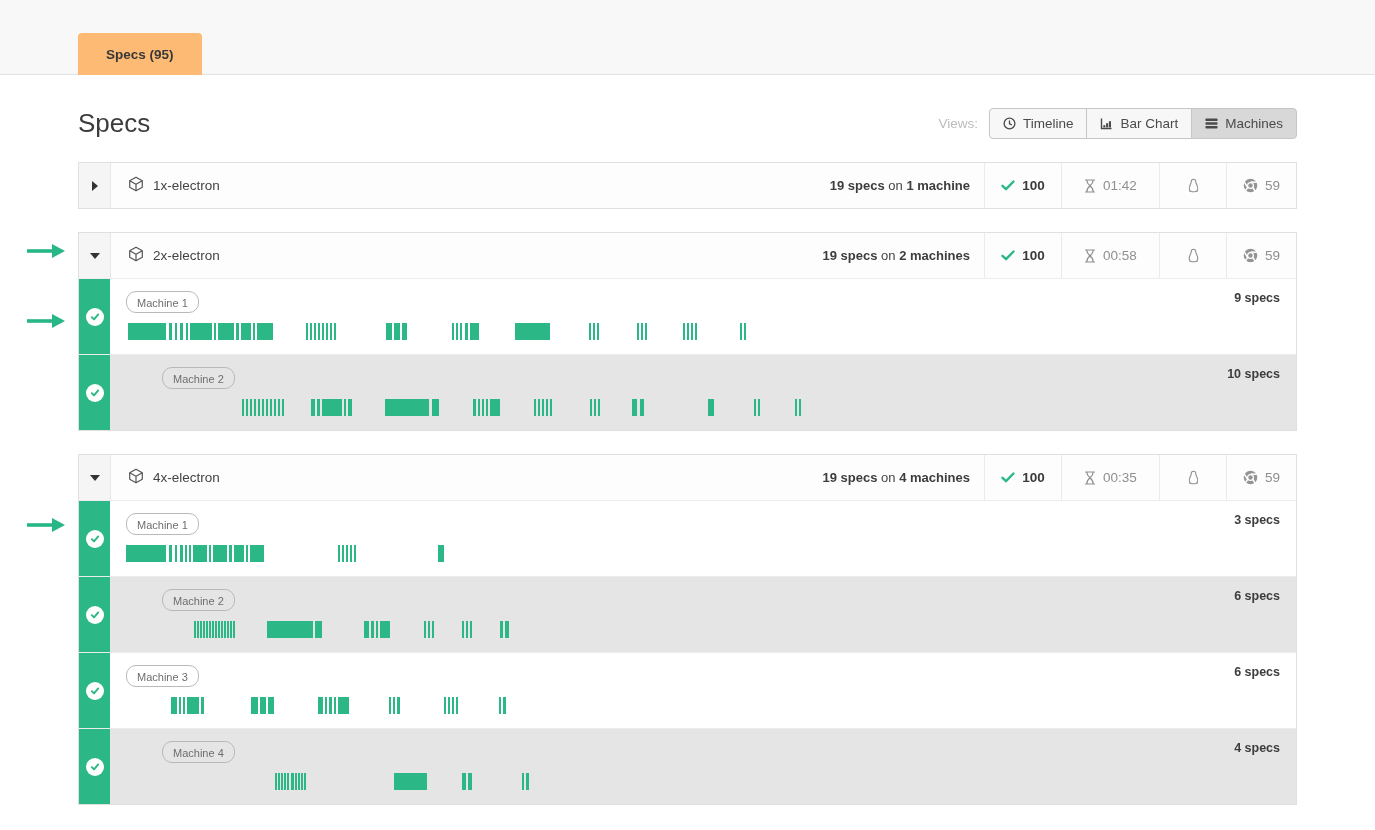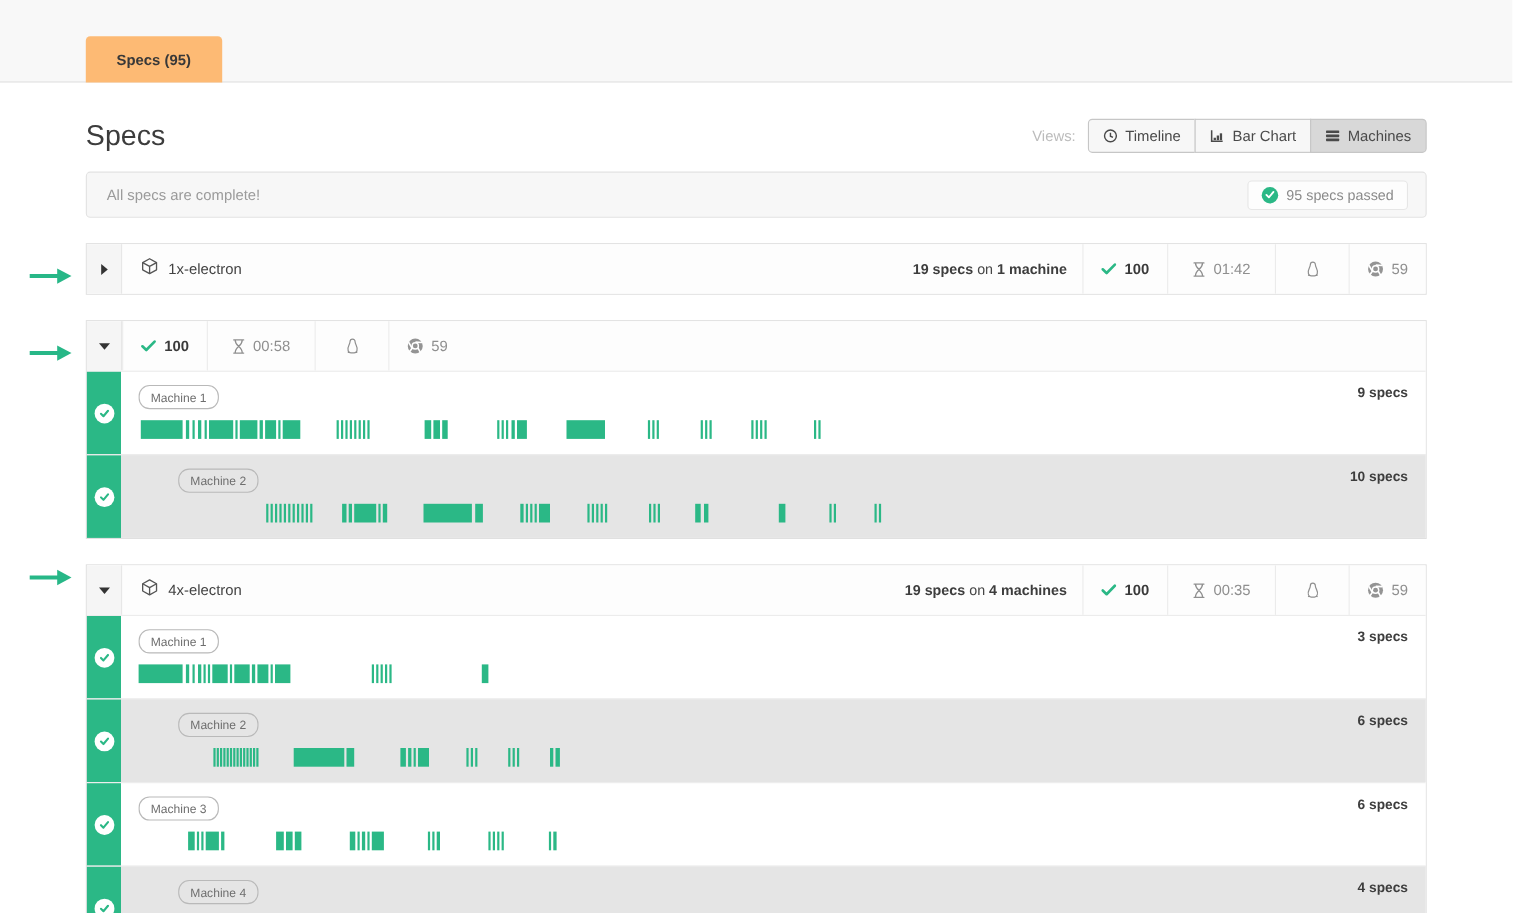--- a/index.html
+++ b/index.html
@@ -115,31 +115,20 @@
               <rect x="0.5" y="1.6" width="12" height="2.4" rx="0.6" fill="#4a4a4a"></rect>
               <rect x="0.5" y="5.3" width="12" height="2.4" rx="0.6" fill="#4a4a4a"></rect>
               <rect x="0.5" y="9" width="12" height="2.4" rx="0.6" fill="#4a4a4a"></rect>
             </svg>
         </span>
         <span>Machines</span>
       </button>
     </div>
   </div>
 
-  <div class="alert">
-    <span class="alert-msg">All specs are complete!</span>
-    <div class="alert-badge">
-      <span class="circle-check">
-        <svg width="9" height="8" viewBox="0 0 11 10">
-            <path d="M1.5 5.2 L4.3 8 L9.5 1.8" fill="none" stroke="#fff" stroke-width="2.1" stroke-linecap="round" stroke-linejoin="round"></path>
-          </svg>
-      </span>
-      <span>95 specs passed</span>
-    </div>
-  </div>
 
   <div class="card">
     <div class="group-header">
       <div class="caret-cell">
           <span class="caret-right"></span>
         </div>
       <div class="group-name-cell">
         <span>
           <svg width="16" height="16" viewBox="0 0 16 16">
               <path d="M8 1.2 L14.3 4.7 V11.3 L8 14.8 L1.7 11.3 V4.7 Z" fill="none" stroke="#555" stroke-width="1.2" stroke-linejoin="round"></path>
@@ -176,20 +165,30 @@
         <span>59</span>
       </div>
     </div>
   </div>
 
   <div class="card">
     <div class="group-header">
       <div class="caret-cell">
           <span class="caret-down"></span>
         </div>
+      <div class="group-name-cell">
+        <span>
+          <svg width="16" height="16" viewBox="0 0 16 16">
+              <path d="M8 1.2 L14.3 4.7 V11.3 L8 14.8 L1.7 11.3 V4.7 Z" fill="none" stroke="#555" stroke-width="1.2" stroke-linejoin="round"></path>
+              <path d="M1.7 4.7 L8 8.2 L14.3 4.7 M8 8.2 V14.8" fill="none" stroke="#555" stroke-width="1.2" stroke-linejoin="round"></path>
+            </svg>
+        </span>
+        <span class="group-name">2x-electron</span>
+        <span class="group-summary"><b>19 specs</b> <span>on</span> <b>2 machines</b></span>
+      </div>
       <div class="metric-col col-passed">
         <svg width="14" height="11" viewBox="0 0 14 11">
             <path d="M1.5 5.8 L5 9.2 L12.5 1.5" fill="none" stroke="#2bb886" stroke-width="2.4" stroke-linecap="round" stroke-linejoin="round"></path>
           </svg>
         <span>100</span>
       </div>
       <div class="metric-col col-time">
         <svg width="12" height="14" viewBox="0 0 12 14">
             <path d="M1.5 1 H10.5 M1.5 13 H10.5 M2.8 1 C2.8 7.5 9.2 6 9.2 13 M9.2 1 C9.2 7.5 2.8 6 2.8 13" fill="none" stroke="#8f8f8f" stroke-width="1.2" stroke-linecap="round"></path>
           </svg>

